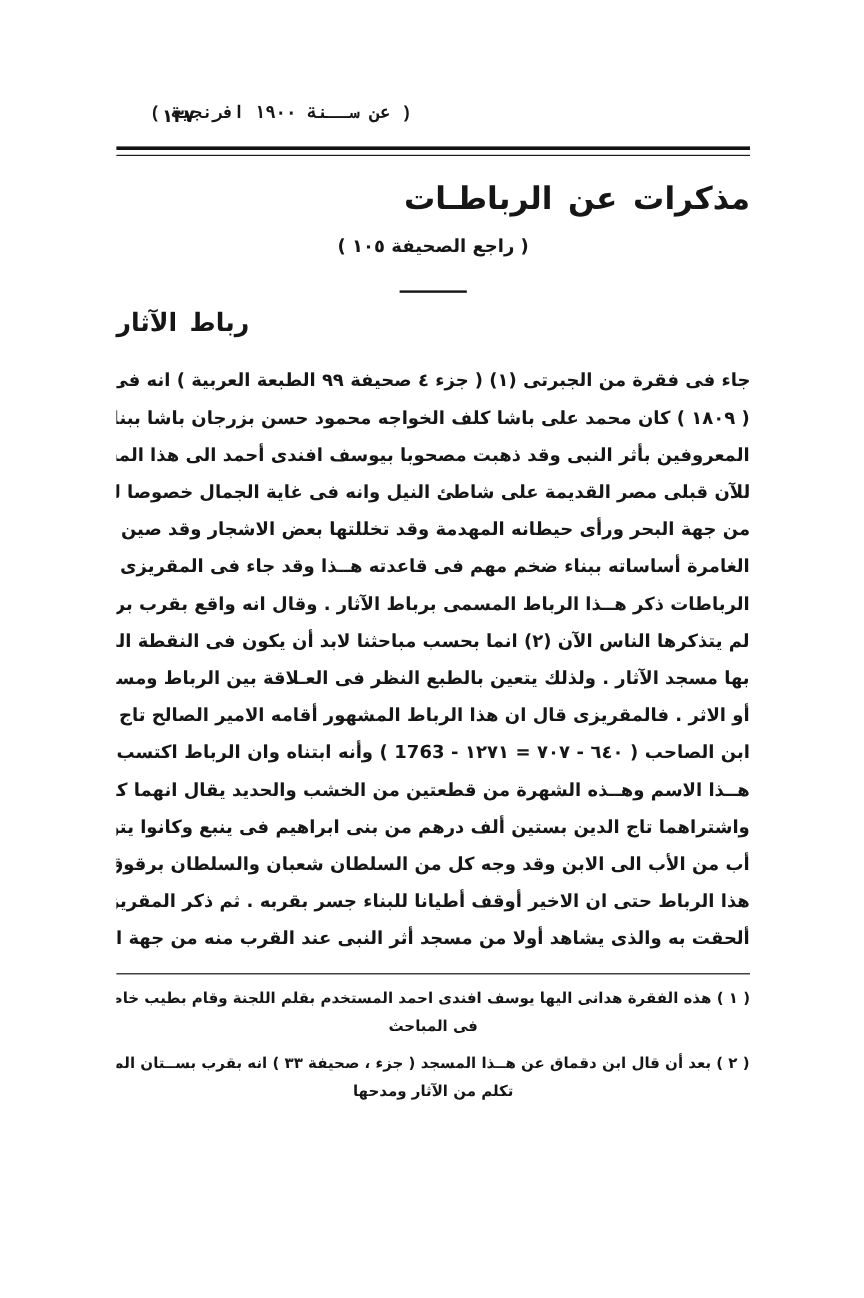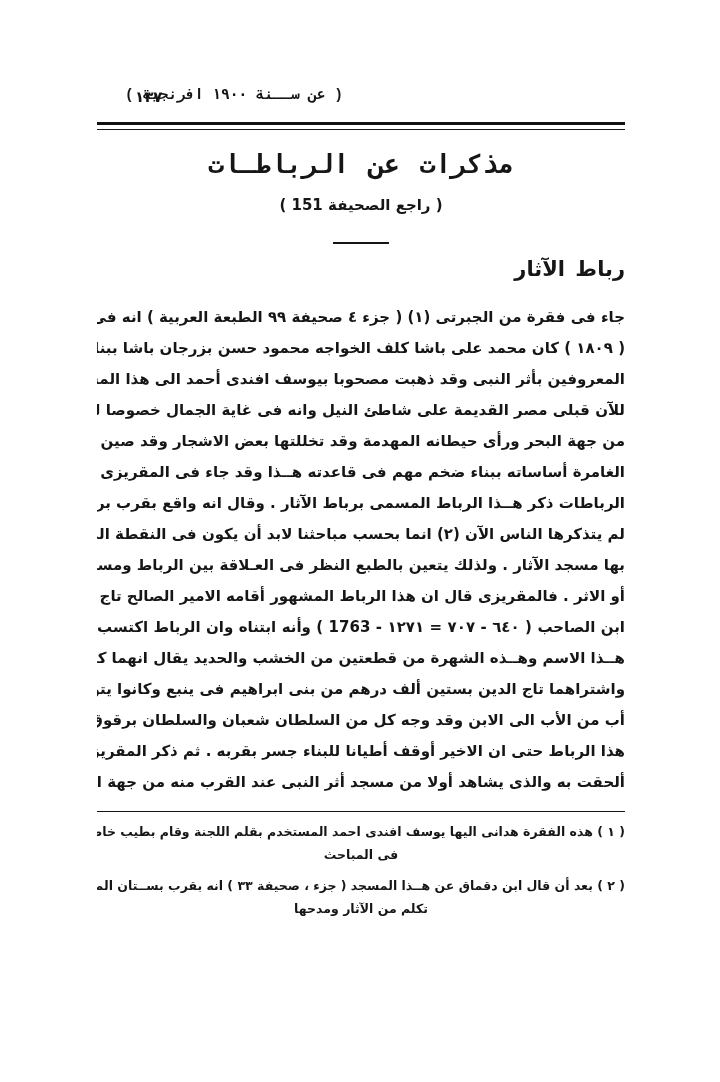--- a/index.html
+++ b/index.html
@@ -49,41 +49,40 @@
     margin-top: 12px;
     height: 4px;
     border-top: 3px solid #121212;
     border-bottom: 1px solid #1a1a1a;
   }
   .title {
     margin: 20px 0 0 0;
     font-size: 26px;
     line-height: 32px;
     font-weight: bold;
-    text-align: center;
+    text-align: right;
     word-spacing: 4px;
-    font-family: Liberation Mono, monospace;
   }
   .subtitle {
     margin-top: 14px;
     font-size: 15px;
     font-weight: bold;
     text-align: center;
   }
   .divider {
     width: 56px;
     margin: 28px auto 0 auto;
     border-top: 2px solid #141414;
   }
   .heading {
     margin: 10px 0 0 0;
     font-size: 21px;
     line-height: 30px;
     font-weight: bold;
-    text-align: right;
+    text-align: left;
     word-spacing: 3px;
   }
   .body-block {
     margin-top: 18px;
   }
   .bline {
     font-size: 15px;
     font-weight: bold;
     line-height: 31px;
     height: 31px;
@@ -126,21 +125,21 @@
 
     <div class="header">
       <span class="pagenum">١٣٧</span>
       <span class="yearnote">( عن ســنة ١٩٠٠ افرنجية )</span>
     </div>
 
     <div class="rule-double"></div>
 
     <h1 class="title">مذكرات عن الرباطـات</h1>
 
-    <div class="subtitle">( راجع الصحيفة 151 )</div>
+    <div class="subtitle">( راجع الصحيفة ١٠٥ )</div>
 
     <div class="divider"></div>
 
     <h2 class="heading">رباط الآثار</h2>
 
     <div class="body-block">
       <div class="bline">جاء فى فقرة من الجبرتى (١) ( جزء ٤ صحيفة ٩٩ الطبعة العربية ) انه فى عام ١٢٢٤</div>
       <div class="bline">( ١٨٠٩ ) كان محمد على باشا كلف الخواجه محمود حسن بزرجان باشا ببناء القصر والمسجد</div>
       <div class="bline">المعروفين بأثر النبى وقد ذهبت مصحوبا بيوسف افندى أحمد الى هذا المسجد الموجود</div>
       <div class="bline">للآن قبلى مصر القديمة على شاطئ النيل وانه فى غاية الجمال خصوصا لو تأمله الانسان</div>

